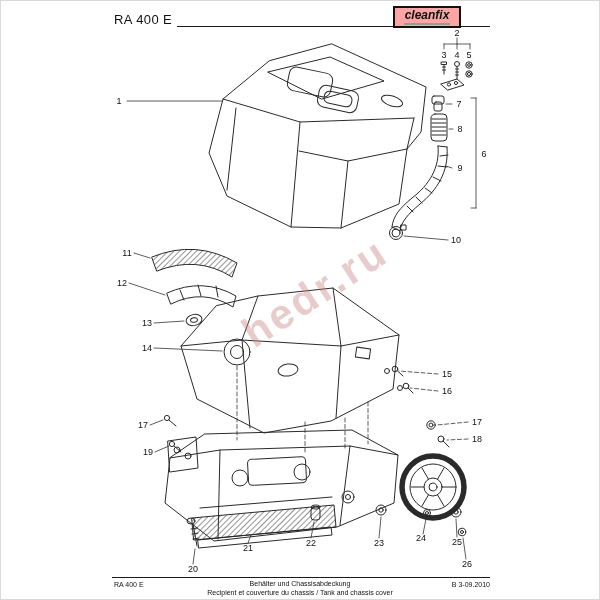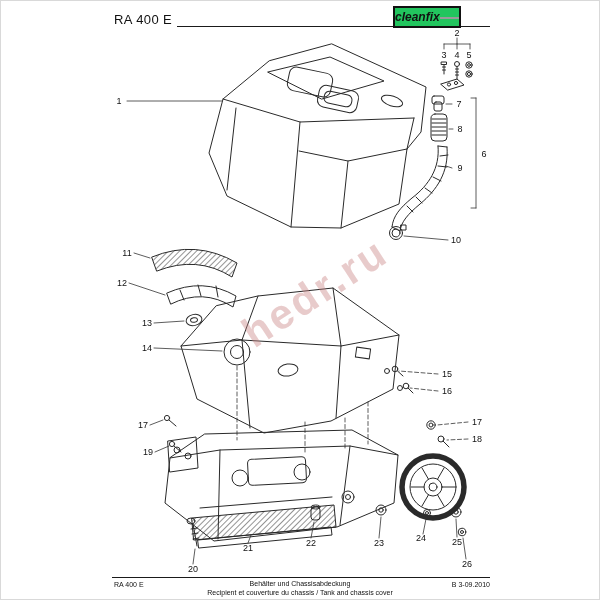--- a/index.html
+++ b/index.html
@@ -12,22 +12,22 @@
     position: relative;
     overflow: hidden;
   }
   .page { position: absolute; inset: 0; background: #fff; box-shadow: inset 0 0 0 1px #d9d9d9; }
 
   .header-title { position: absolute; left: 114px; top: 12px; font-size: 13px; letter-spacing: .4px; }
   .header-rule  { position: absolute; left: 177px; top: 26px; width: 313px; height: 1.4px; background: #1a1a1a; }
 
   .logo-box {
     position: absolute; left: 393px; top: 6px; width: 68px; height: 22px;
-    border: 2px solid #111; background: #22c55e;
-    display: flex; flex-direction: row; align-items: center; justify-content: center;
+    border: 2px solid #111; background: #fca5a5;
+    display: flex; flex-direction: column; align-items: center; justify-content: center;
   }
   .logo-text { font-weight: bold; font-style: italic; font-size: 12px; line-height: 1; }
   .logo-tagline { width: 46px; height: 2px; background: #9a9a9a; margin-top: 2px; }
 
   svg.diagram { position: absolute; left: 0; top: 0; width: 600px; height: 600px; }
   svg.diagram path, svg.diagram rect, svg.diagram circle,
   svg.diagram ellipse, svg.diagram line, svg.diagram polygon {
     fill: none; stroke: #2a2a2a; stroke-width: 1; stroke-linejoin: round; stroke-linecap: round;
   }
   svg.diagram .leader  { stroke: #333; stroke-width: .8; }

